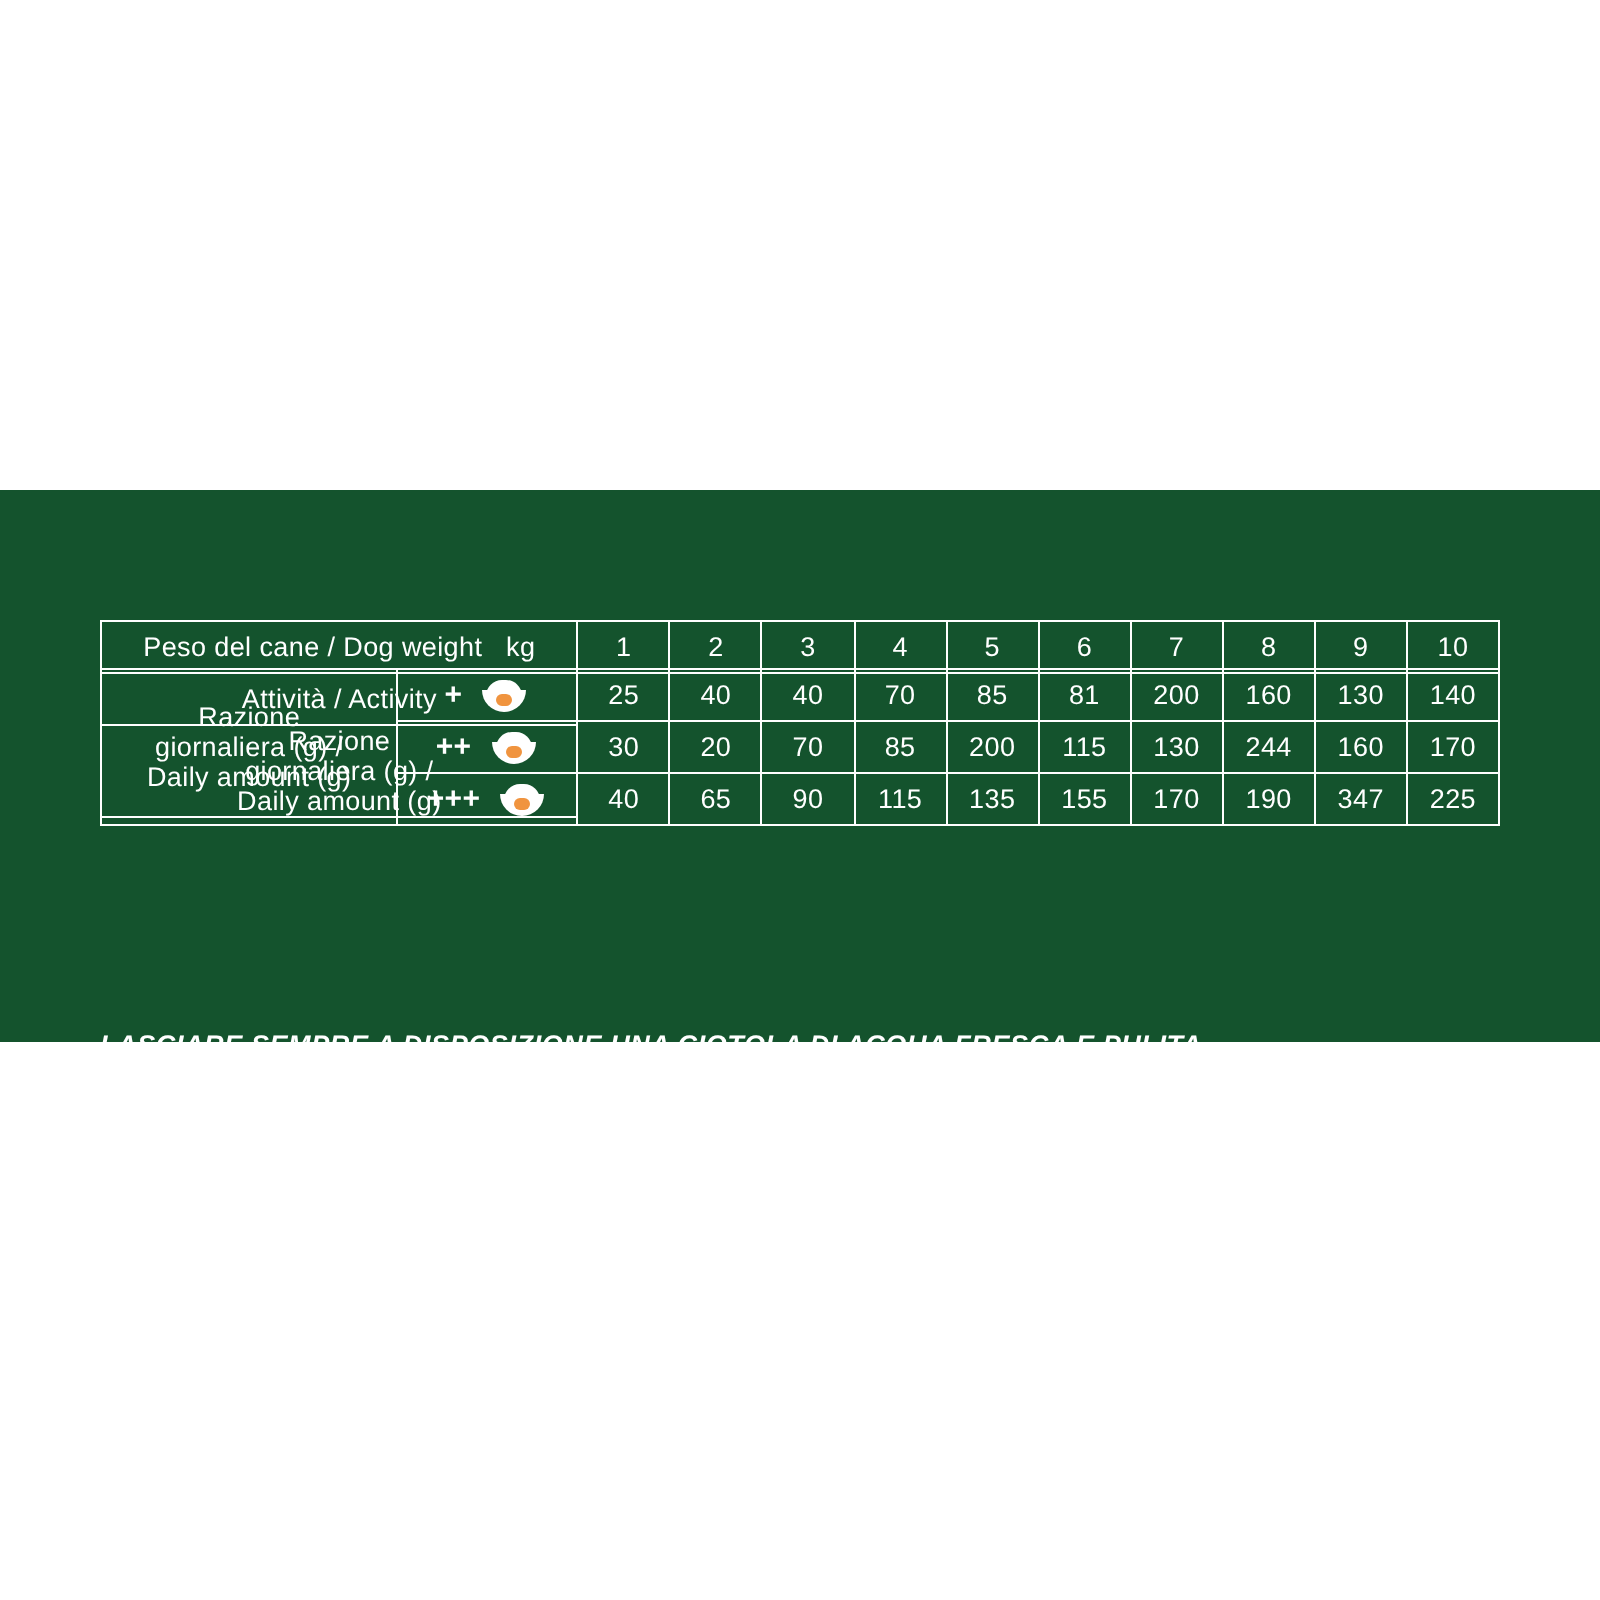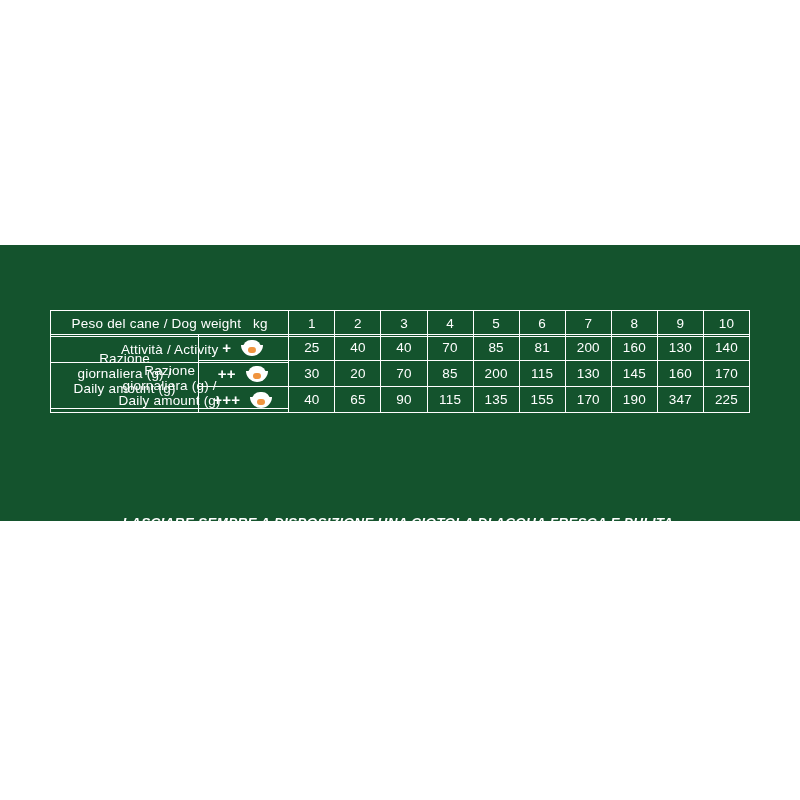--- a/index.html
+++ b/index.html
@@ -111,21 +111,20 @@
   }
   .first-col { width: 238px; }
   .num-col { width: 46px; }
   .no-right { border-right: none; }
 
   #footer-note {
     position: absolute;
     left: 0;
     top: 205px;
     width: 700px;
-    text-align: center;
     color: #ffffff;
   }
   #footer-note .line1 {
     font-size: 13.5px;
     font-style: italic;
     font-weight: bold;
     letter-spacing: 0.3px;
   }
   #footer-note .line2 {
     font-size: 12.5px;
@@ -233,21 +232,21 @@
               <span class="bowl-food"></span><span class="bowl-body"></span><span class="bowl-notch"></span>
             </span>
           </td>
           <td>30</td>
           <td>20</td>
           <td>70</td>
           <td>85</td>
           <td>200</td>
           <td>115</td>
           <td>130</td>
-          <td>145</td>
+          <td>244</td>
           <td>160</td>
           <td>170</td>
         </tr>
         <tr>
           <td class="bowl-cell">
             <span class="plus">+++</span>
             <span class="bowl-icon">
               <span class="bowl-food"></span><span class="bowl-body"></span><span class="bowl-notch"></span>
             </span>
           </td>

